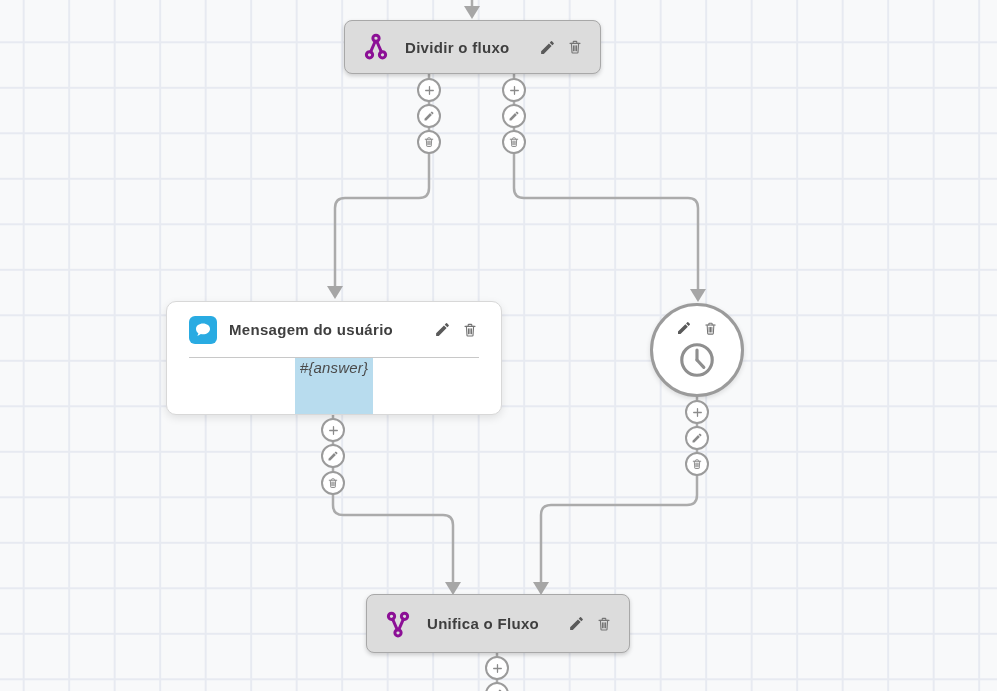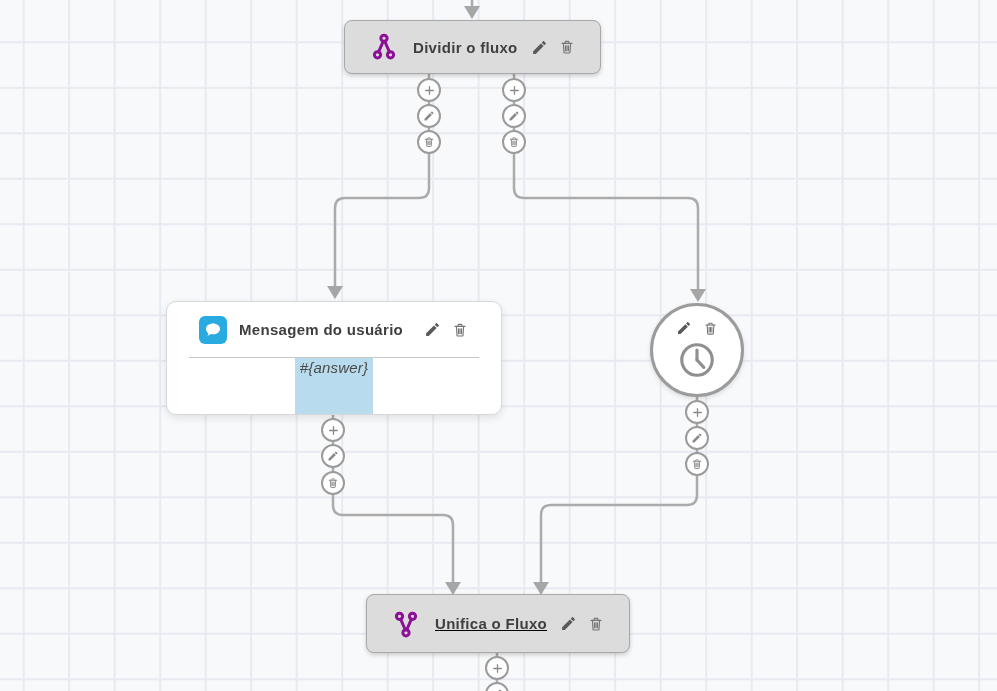--- a/index.html
+++ b/index.html
@@ -15,29 +15,29 @@
   }
   .wires{position:absolute;left:0;top:0;z-index:1;}
   
   .node{
     position:absolute;z-index:2;box-sizing:border-box;
     display:flex;align-items:center;
   }
   .gray-node{
     background:#dcdcdc;border:1.5px solid #a8a8a8;border-radius:8px;
     box-shadow:0 2px 4px rgba(0,0,0,.18);
-    padding:0 24px;
+    padding:0 16px;
   }
   .white-node{
     background:#ffffff;border:1.5px solid #d8d8d8;border-radius:10px;
     box-shadow:0 3px 8px rgba(0,0,0,.10);
     flex-direction:column;align-items:stretch;padding:0;
   }
   .node-header{display:flex;align-items:center;width:100%;}
-  .white-node .node-header{padding:0 32px;height:55px;box-sizing:border-box;}
+  .white-node .node-header{padding:0 22px;height:55px;box-sizing:border-box;}
   .node-title{
     flex:1;font-size:15px;font-weight:bold;color:#3f3f3f;letter-spacing:.3px;
     white-space:nowrap;margin-left:14px;
   }
   .white-node .node-title{margin-left:12px;}
   .hdr-actions{display:flex;align-items:center;gap:10px;margin-left:8px;}
   .hdr-btn{width:18px;height:18px;display:flex;align-items:center;justify-content:center;cursor:pointer;}
   .divider{border-top:1.5px solid #c8c8c8;margin:0 22px;}
   .node-body{display:flex;justify-content:center;height:56px;}
   .value-chip{
@@ -253,21 +253,21 @@
   <svg width="12" height="12" viewBox="0 0 24 24" fill="none" stroke="#8a8a8a" stroke-width="1.9" stroke-linecap="round">
       <path d="M4.5 6.5h15"></path>
       <path d="M9.3 6.3V4.6a1 1 0 0 1 1-1h3.4a1 1 0 0 1 1 1v1.7"></path>
       <path d="M6.6 6.5l.9 13.6a1 1 0 0 0 1 .9h7a1 1 0 0 0 1-.9l.9-13.6"></path>
       <path d="M9.8 10.2v7.3"></path>
       <path d="M12 10.2v7.3"></path>
       <path d="M14.2 10.2v7.3"></path>
     </svg>
 </div>
 
-<div class="node gray-node" style="left:366px;top:594px;width:264px;height:59px;text-decoration:underline;">
+<div class="node gray-node" style="left:366px;top:594px;width:264px;height:59px;">
   <span class="type-icon-plain">
     <svg width="30" height="30" viewBox="0 0 24 24" fill="none" stroke="#8c1096" stroke-width="2.4" stroke-linecap="round">
       <circle cx="6.8" cy="5.8" r="2.5"></circle>
       <circle cx="17.2" cy="5.8" r="2.5"></circle>
       <circle cx="12" cy="19" r="2.5"></circle>
       <path d="M7.7 8.1 L11.4 16.6"></path>
       <path d="M16.3 8.1 L12.6 16.6"></path>
     </svg>
   </span>
   <span class="node-title">Unifica o Fluxo</span>

